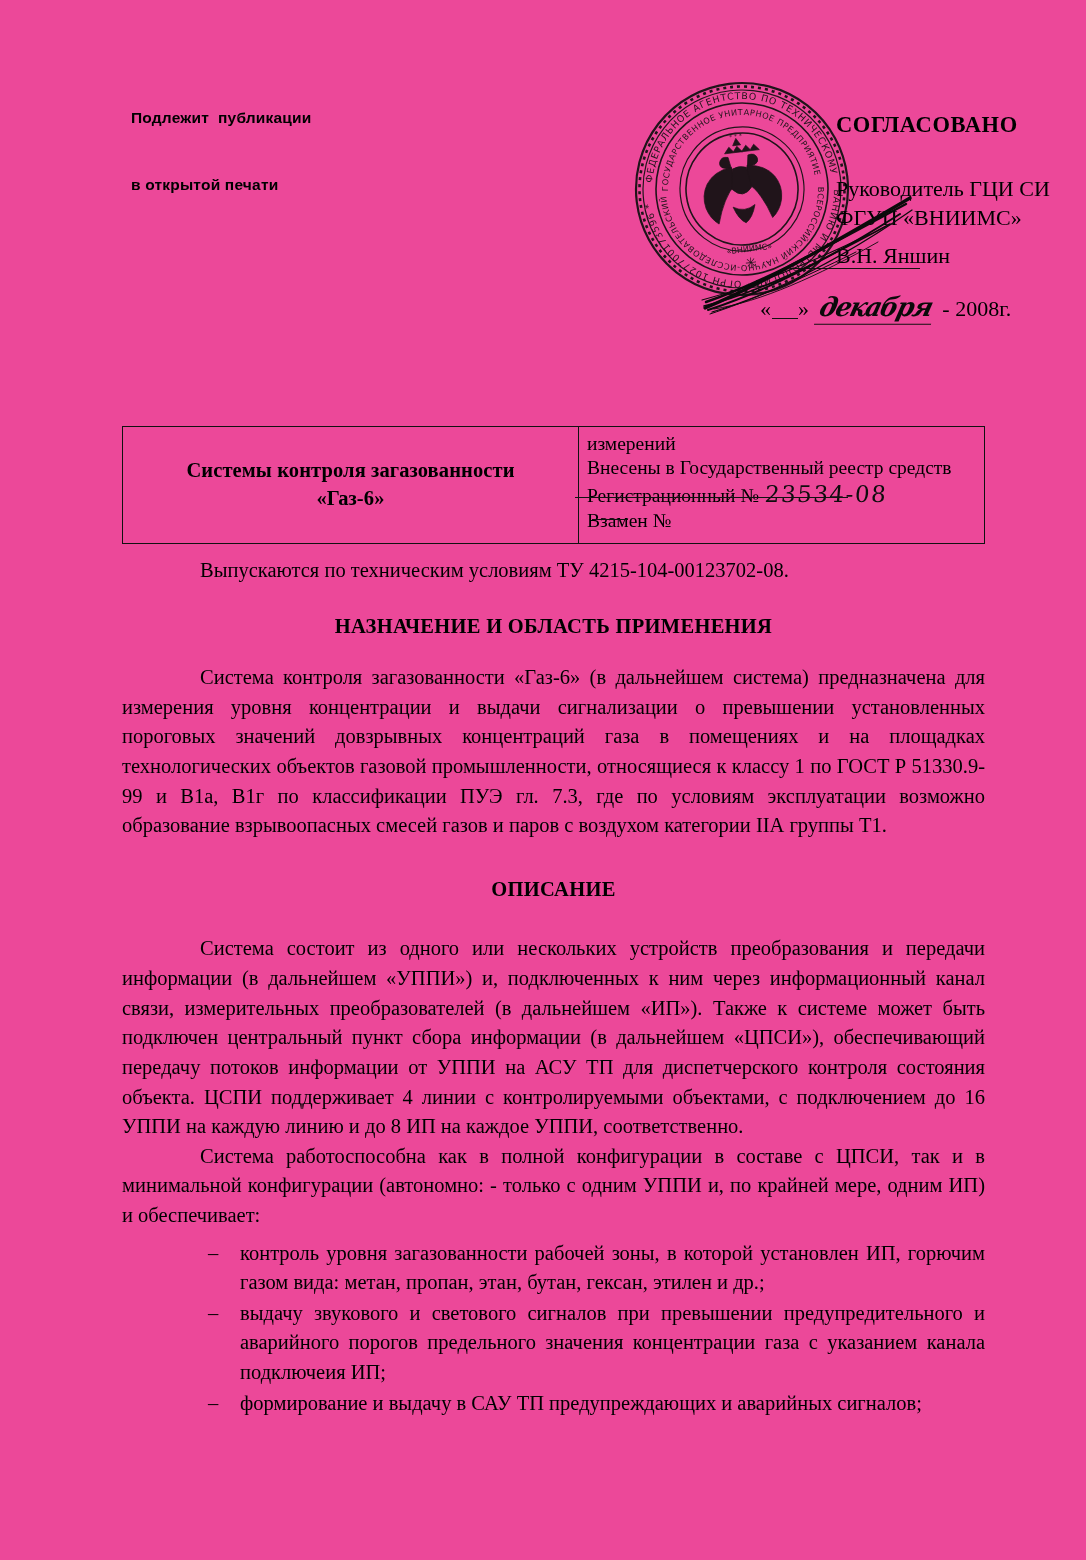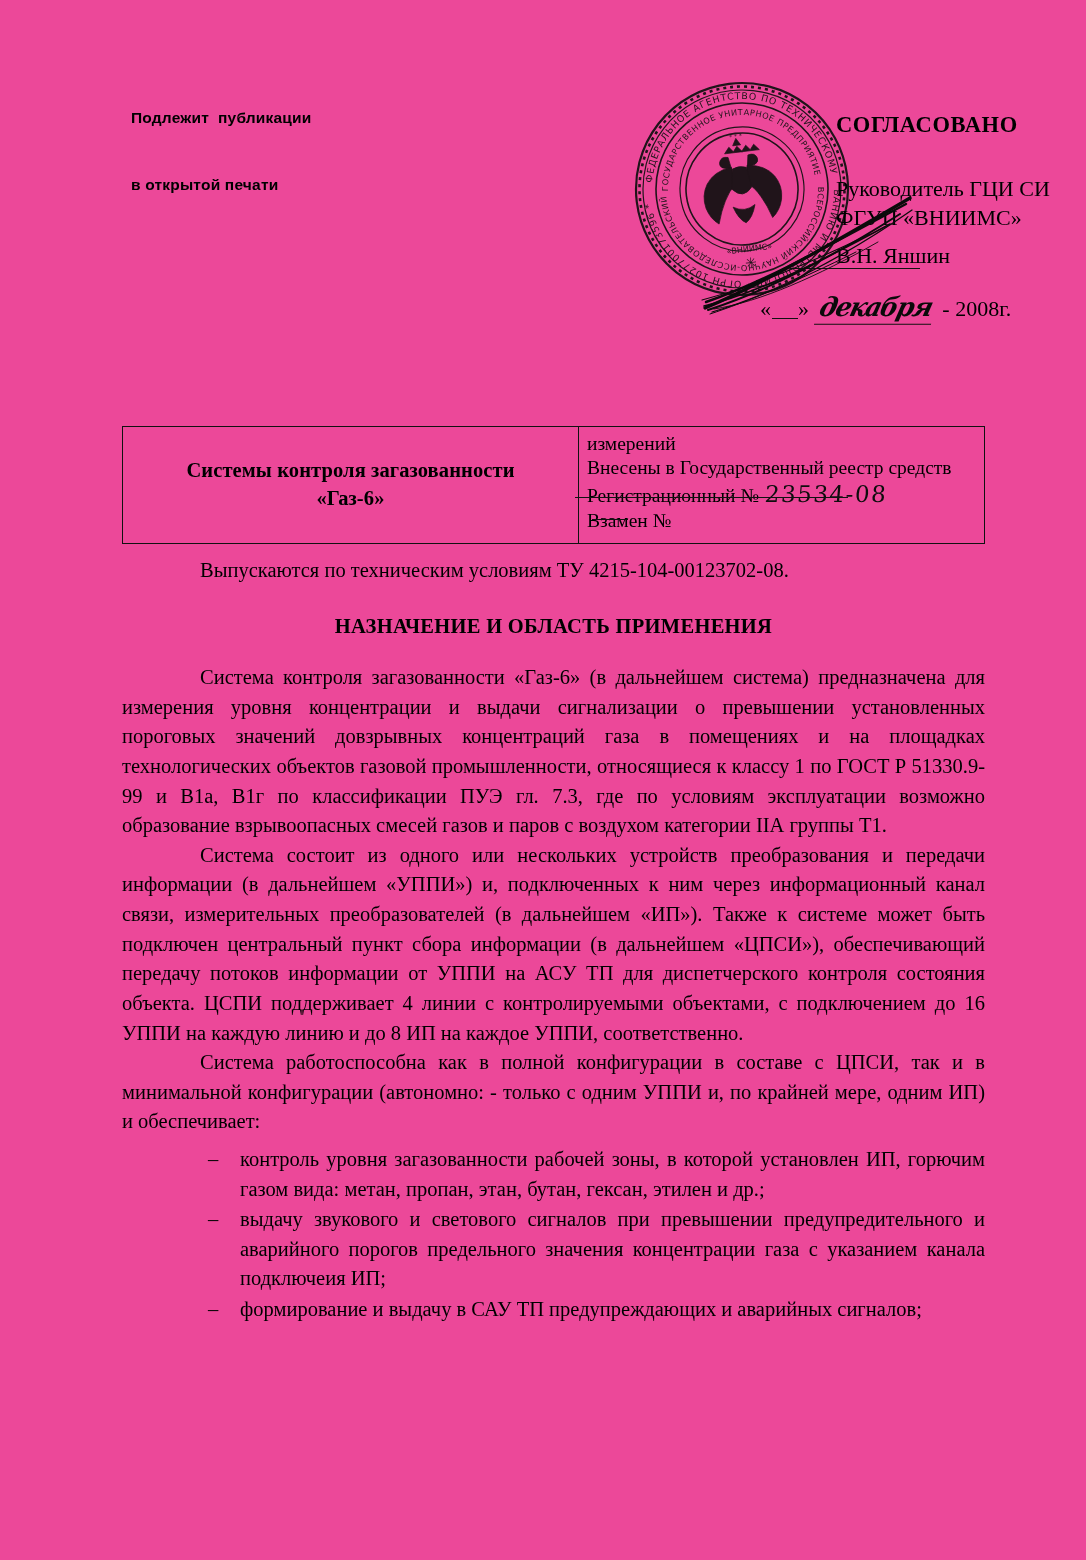--- a/index.html
+++ b/index.html
@@ -337,20 +337,21 @@
   <div class="reg-underline"></div>
   <div class="vzamen-underline"></div>
 
   <div class="body">
     <p class="para">Выпускаются по техническим условиям ТУ 4215-104-00123702-08.</p>
 
     <h2 class="head">НАЗНАЧЕНИЕ И ОБЛАСТЬ ПРИМЕНЕНИЯ</h2>
 
     <p class="para">Система контроля загазованности «Газ-6» (в дальнейшем система) предназначена для измерения уровня концентрации и выдачи сигнализации о превышении установленных пороговых значений довзрывных концентраций газа в помещениях и на площадках технологических объектов газовой промышленности, относящиеся к классу 1 по ГОСТ Р 51330.9-99 и В1а, В1г по классификации ПУЭ гл. 7.3, где по условиям эксплуатации возможно образование взрывоопасных смесей газов и паров с воздухом категории IIА группы Т1.</p>
 
+    <h2 class="head desc">ОПИСАНИЕ</h2>
 
     <p class="para">Система состоит из одного или нескольких устройств преобразования и передачи информации (в дальнейшем «УППИ») и, подключенных к ним через информационный канал связи, измерительных преобразователей  (в дальнейшем «ИП»). Также к системе может быть подключен центральный пункт сбора информации (в дальнейшем «ЦПСИ»), обеспечивающий передачу потоков информации от УППИ на АСУ ТП для диспетчерского контроля состояния объекта. ЦСПИ поддерживает 4 линии с контролируемыми объектами, с подключением до 16 УППИ на каждую линию и до 8 ИП на каждое УППИ, соответственно.</p>
     <p class="para">Система работоспособна как в полной конфигурации в составе с ЦПСИ, так и в минимальной конфигурации (автономно: - только с одним УППИ и, по крайней мере, одним ИП) и обеспечивает:</p>
 
     <ul class="bullets">
       <li>
         <span class="dash">–</span>
         <span>контроль уровня загазованности рабочей зоны, в которой установлен ИП, горючим газом вида: метан, пропан, этан, бутан, гексан, этилен и др.;</span>
       </li>
       <li>

